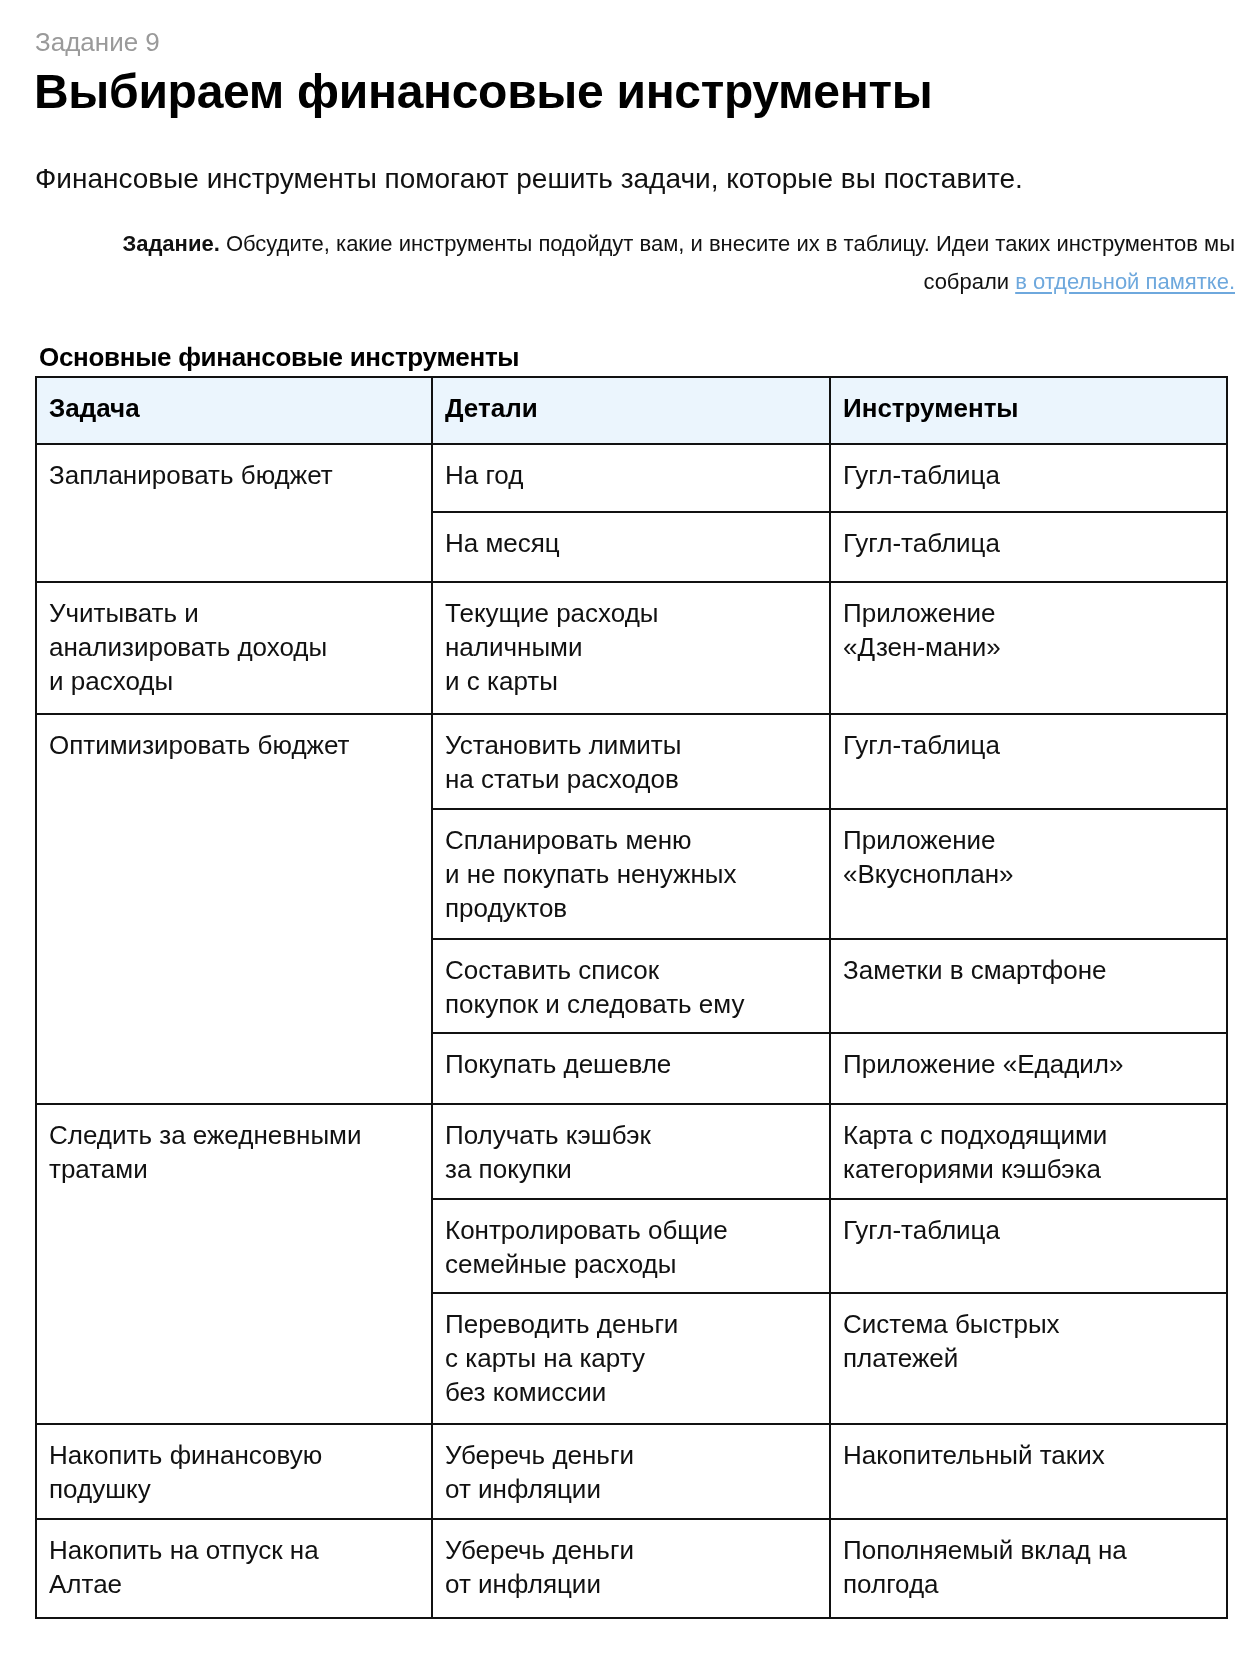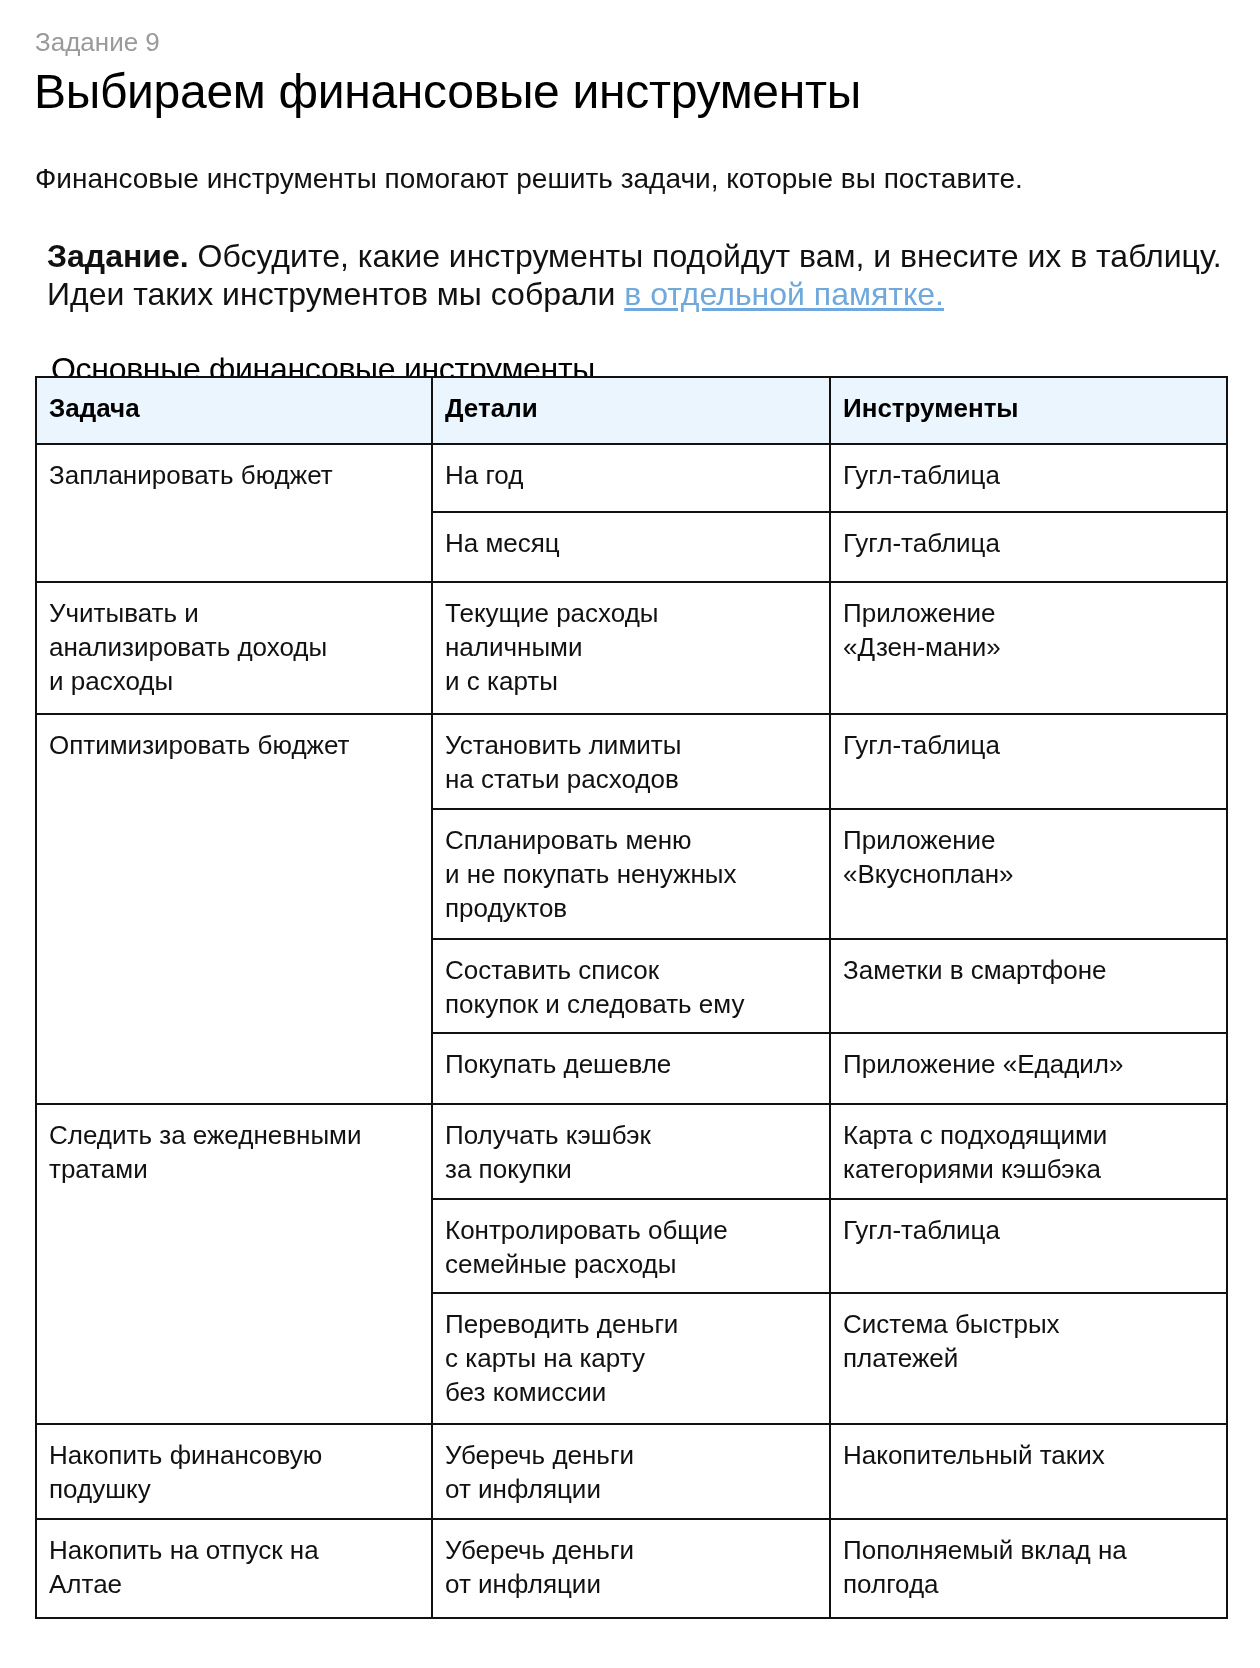--- a/index.html
+++ b/index.html
@@ -6,38 +6,38 @@
   body {
     width: 1260px; height: 1668px; position: relative; overflow: hidden;
     font-family: "Liberation Sans", "DejaVu Sans", sans-serif; color: #111;
   }
   .task-label {
     position: absolute; left: 35px; top: 26px;
     font-size: 26px; line-height: 32px; color: #9a9a9a;
   }
   .page-title {
     position: absolute; left: 34px; top: 64px; margin: 0;
-    font-size: 48px; line-height: 56px; font-weight: normal; color: #000;
+    font-size: 48px; line-height: 56px; font-weight: bold; color: #000;
     letter-spacing: -0.3px;
   }
   .intro {
     position: absolute; left: 35px; top: 160px; margin: 0;
     font-size: 28px; line-height: 38px; width: 1200px;
   }
   .assignment {
-    position: absolute; left: 35px; top: 225px; margin: 12px;
-    font-size: 32px; line-height: 38px; width: 1200px;
+    position: absolute; left: 35px; top: 225px; margin: 0;
+    font-size: 22px; line-height: 38px; width: 1200px; text-align: right;
   }
   .assignment b { font-weight: bold; }
   .assignment a {
     color: #6ea8dd; text-decoration: underline; text-underline-offset: 3px;
   }
   .section-title {
-    position: absolute; left: 35px; top: 337px; margin: 16px;
-    font-size: 32px; line-height: 32px; font-weight: normal; color: #000;
+    position: absolute; left: 35px; top: 337px; margin: 4px;
+    font-size: 26px; line-height: 32px; font-weight: bold; color: #000;
     letter-spacing: -0.3px;
   }
   table.tools {
     position: absolute; left: 35px; top: 376px;
     width: 1191px; border-collapse: collapse; table-layout: fixed;
   }
   table.tools col.c1 { width: 396px; }
   table.tools col.c2 { width: 398px; }
   table.tools col.c3 { width: 397px; }
   table.tools th, table.tools td {

